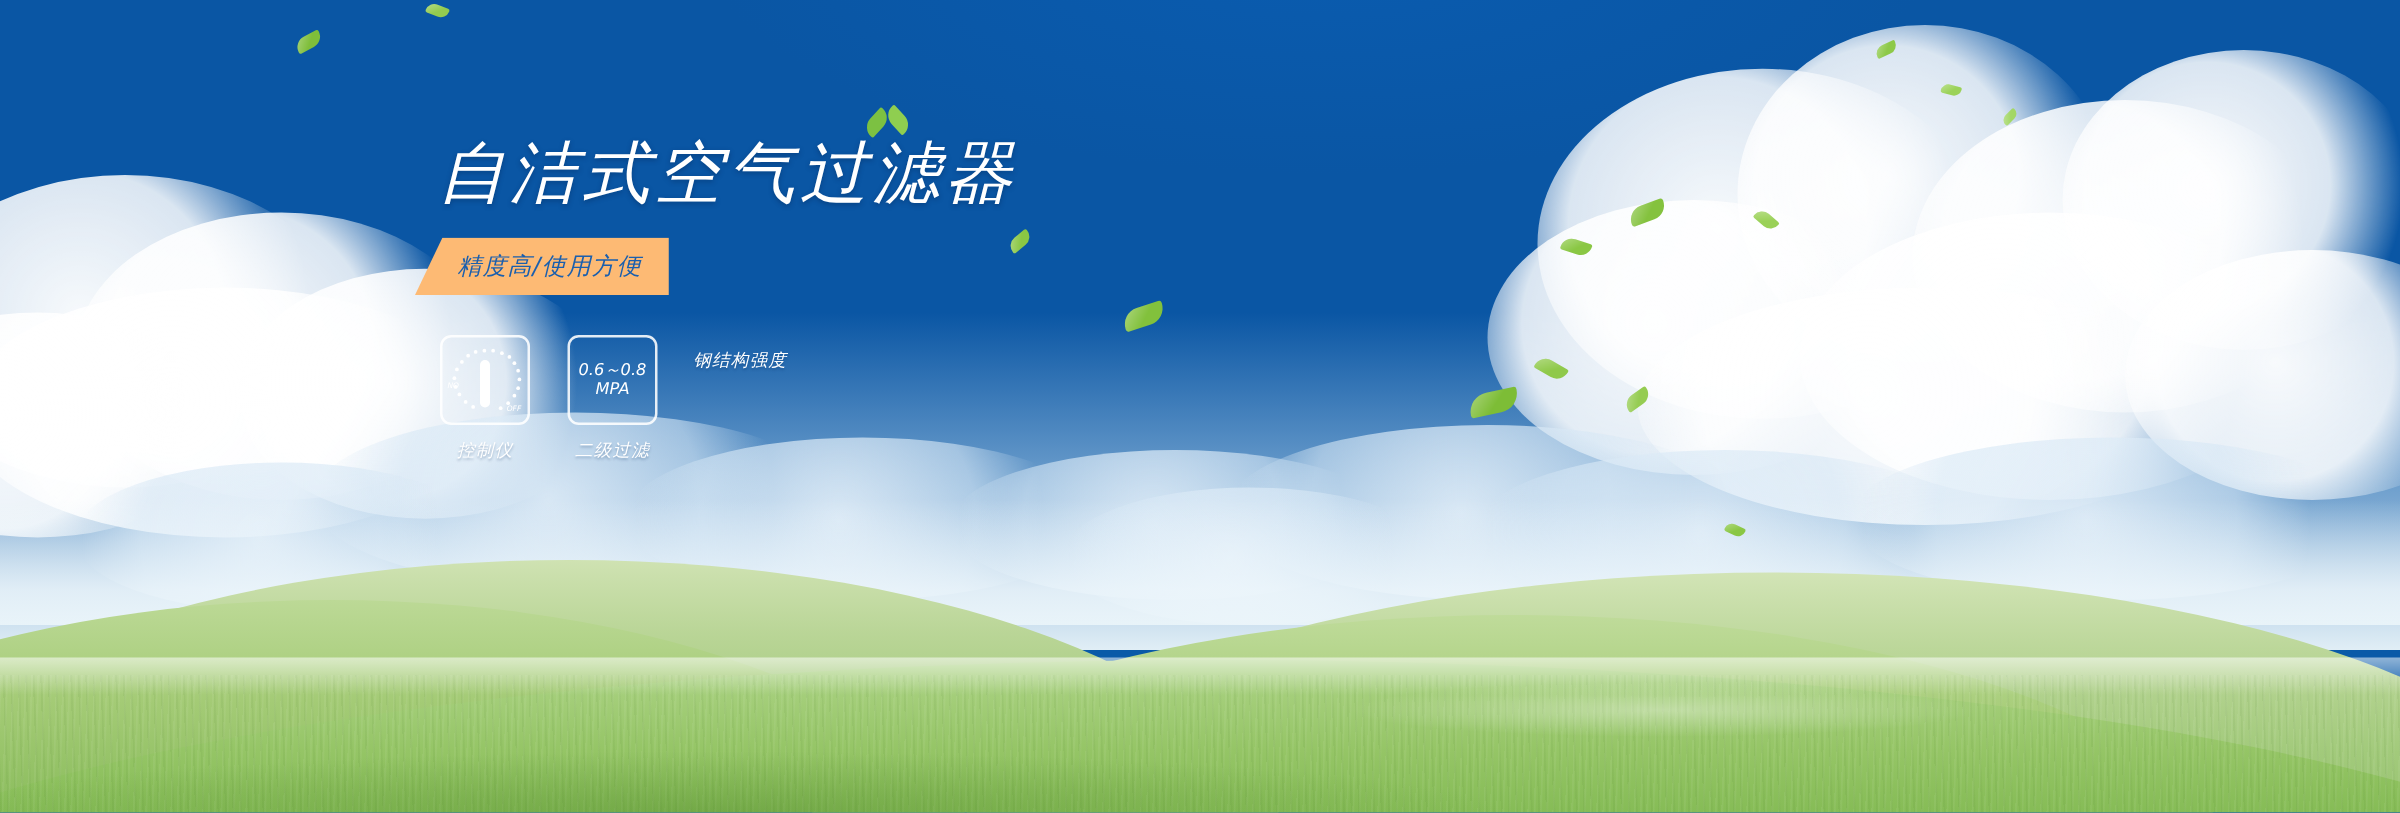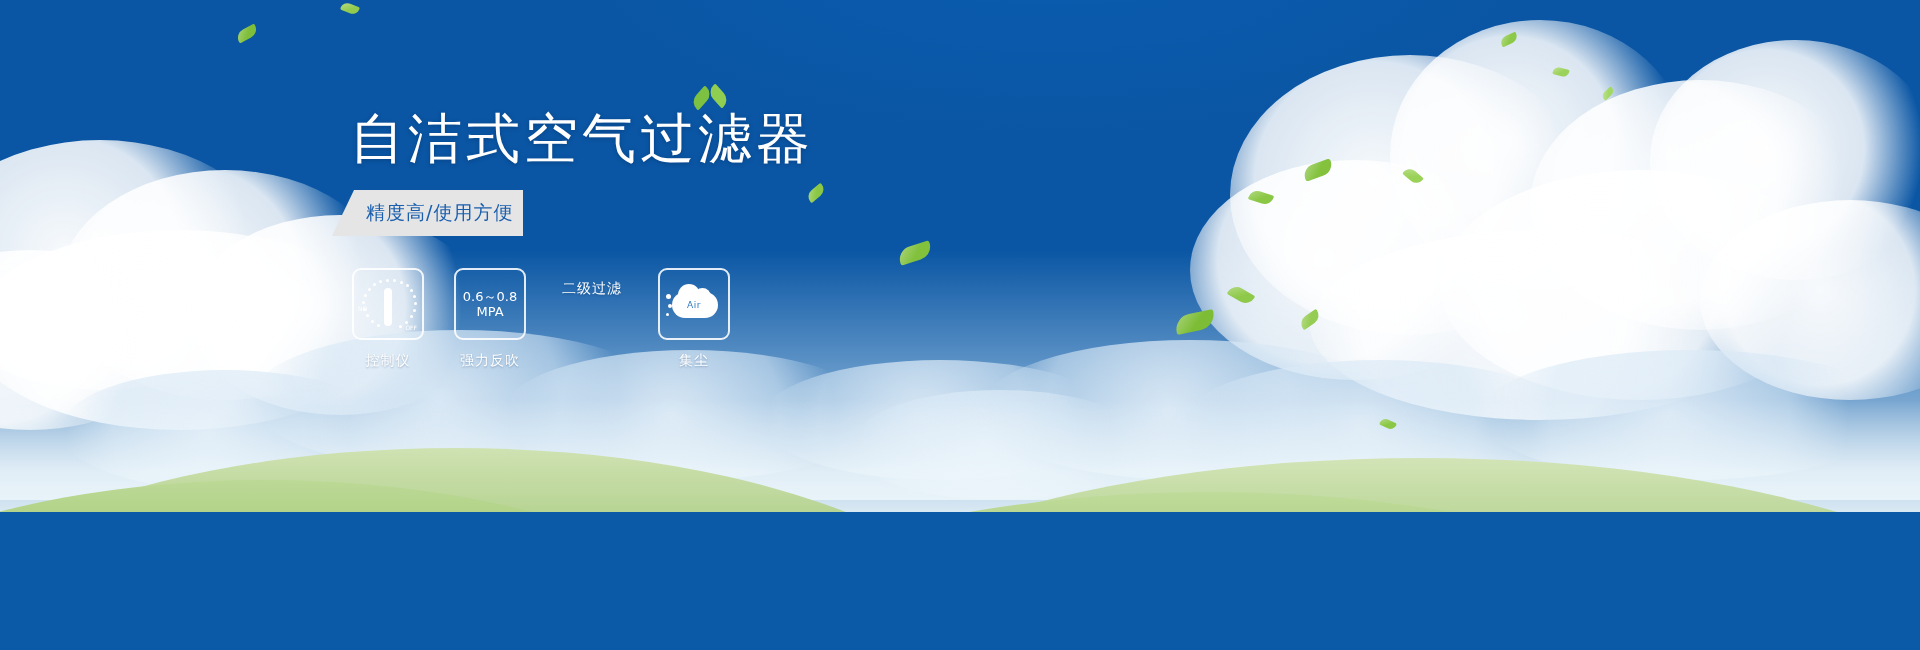--- a/index.html
+++ b/index.html
@@ -4,22 +4,23 @@
 <style>
   * { margin:0; padding:0; box-sizing:border-box; }
   html,body { width:1920px; height:650px; overflow:hidden; }
   body {
     font-family:"Liberation Sans", sans-serif;
     background:#0a5aa8;
     position:relative;
   }
   #banner {
     position:absolute; inset:0;
-    width:1920px; height:512px;
+    width:1920px; height:650px;
     overflow:hidden;
+    font-style:italic;
   }
 
   
   .sky {
     position:absolute; left:0; top:0; width:1920px; height:500px;
     background:
       radial-gradient(ellipse 1100px 420px at 55% -10%, #0a5cb0 0%, #0a56a4 45%, #0a56a4 100%),
       linear-gradient(180deg, #04509e 0%, #0a5aaa 30%, #2f7cc4 62%, #74aad9 82%, #b7d3e9 95%, #d8e8f2 100%);
   }
   .sky-haze {
@@ -132,21 +133,21 @@
   .tab {
     height:46px; display:flex; align-items:center; justify-content:center;
     font-size:19px; letter-spacing:1px; white-space:nowrap;
     font-family:"DejaVu Sans", sans-serif;
   }
   .tab-primary {
     background:#1a3f8f; color:#ffffff; padding:0 26px;
     position:relative; z-index:2;
   }
   .tab-secondary {
-    background:#e5e5e5; color:#1a5fae; padding:0 10px 0 34px;
+    background:#fdba74; color:#1a5fae; padding:0 22px 0 34px;
     margin-left:-18px; position:relative; z-index:1;
     clip-path:polygon(22px 0, 100% 0, 100% 100%, 0 100%);
   }
 
   .features { position:absolute; left:352px; top:268px; display:flex; gap:30px; }
   .feature { width:72px; display:flex; flex-direction:column; align-items:center; }
   .fbox {
     width:72px; height:72px; border:2px solid rgba(255,255,255,.88);
     border-radius:9px; position:relative;
     display:flex; align-items:center; justify-content:center;
@@ -306,38 +307,24 @@
         <div class="flabel">控制仪</div>
       </div>
 
       <div class="feature">
         <div class="fbox">
           <div class="ftext">
             <div>0.6～0.8</div>
             <div>MPA</div>
           </div>
         </div>
-        <div class="flabel">强力反吹</div>
-      </div>
-
-
-      <div class="feature">
         <div class="flabel">二级过滤</div>
       </div>
 
+
       <div class="feature">
-        <div class="fbox">
-          <div class="aircloud">
-            <div class="ac-body"></div>
-            <div class="ac-p1"></div>
-            <div class="ac-p2"></div>
-            <div class="ac-dot" style="left:0px;  top:12px; width:5px; height:5px;"></div>
-            <div class="ac-dot" style="left:2px;  top:22px; width:4px; height:4px;"></div>
-            <div class="ac-dot" style="left:0px;  top:31px; width:3px; height:3px;"></div>
-            <div class="ac-text">Air</div>
-          </div>
-        </div>
-        <div class="flabel">集尘</div>
+        <div class="flabel">钢结构强度</div>
       </div>
 
+
     </div>
   </div>
 </div>
 
 </body></html>

